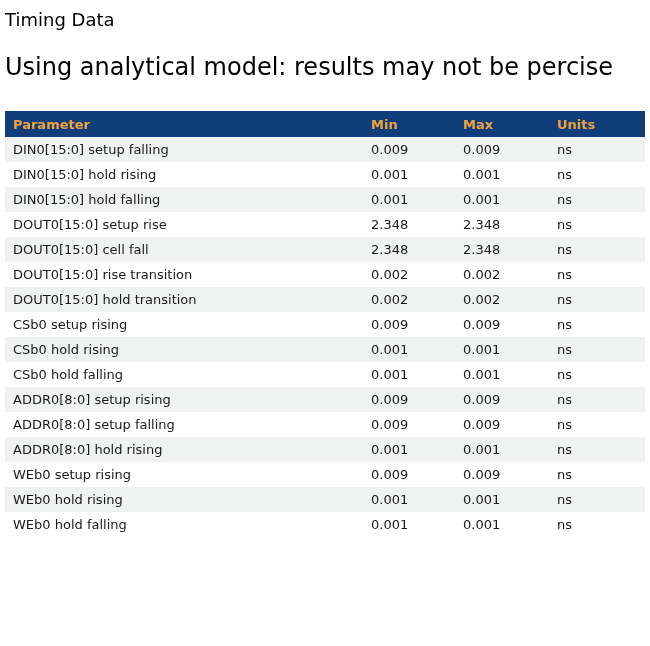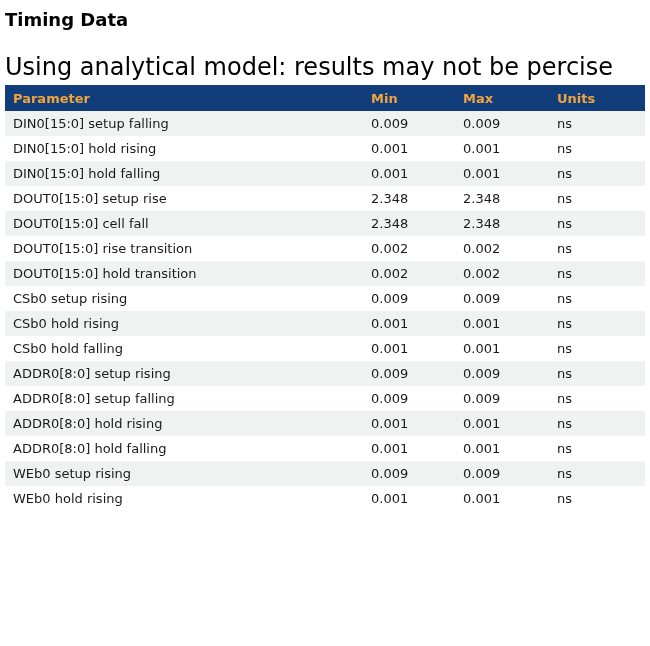--- a/index.html
+++ b/index.html
@@ -17,35 +17,35 @@
     height: 646px;
     font-family: "DejaVu Sans", "Liberation Sans", sans-serif;
     color: #000000;
     overflow: hidden;
   }
   .page {
     padding: 0 5px;
   }
   .title {
     font-size: 18px;
-    font-weight: bold;
+    font-weight: normal;
     line-height: 22px;
     margin: 9px 0 0 0;
   }
   .subtitle {
     font-size: 24px;
     font-weight: normal;
     line-height: 22px;
     margin: 25px 0 0 0;
   }
   table.timing {
     border-collapse: collapse;
     table-layout: fixed;
     width: 640px;
-    margin-top: 7px;
+    margin-top: 33px;
     font-size: 13px;
   }
   table.timing col.c-param { width: 358px; }
   table.timing col.c-min   { width: 92px; }
   table.timing col.c-max   { width: 94px; }
   table.timing col.c-units { width: 96px; }
   table.timing th {
     background: var(--header-bg);
     color: var(--header-text);
     font-weight: bold;
@@ -175,38 +175,38 @@
     <td>ns</td>
   </tr>
 
   <tr>
     <td>ADDR0[8:0] hold rising</td>
     <td>0.001</td>
     <td>0.001</td>
     <td>ns</td>
   </tr>
 
-  <tr>
-    <td>ADDR0[8:0] hold falling</td>
-    <td>0.001</td>
-    <td>0.001</td>
-    <td>ns</td>
-  </tr>
 
   <tr>
     <td>WEb0 setup rising</td>
     <td>0.009</td>
     <td>0.009</td>
     <td>ns</td>
   </tr>
 
 
   <tr>
     <td>WEb0 hold rising</td>
     <td>0.001</td>
     <td>0.001</td>
     <td>ns</td>
   </tr>
 
+  <tr>
+    <td>WEb0 hold falling</td>
+    <td>0.001</td>
+    <td>0.001</td>
+    <td>ns</td>
+  </tr>
 </tbody>
   </table>
 
 </div>
 
 </body></html>

